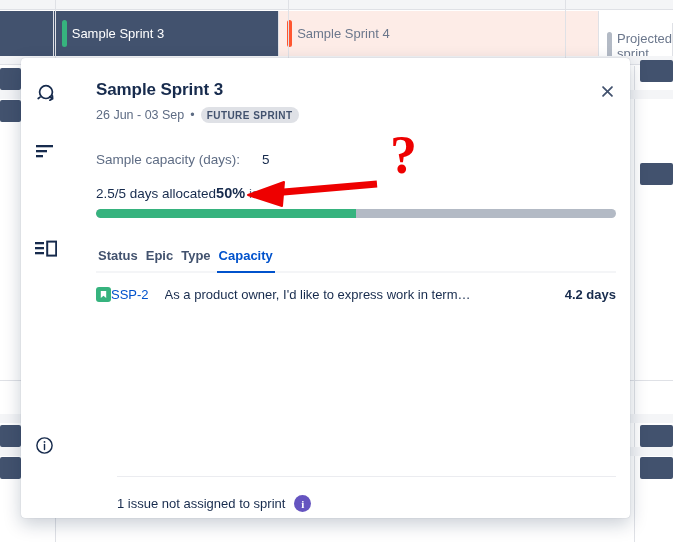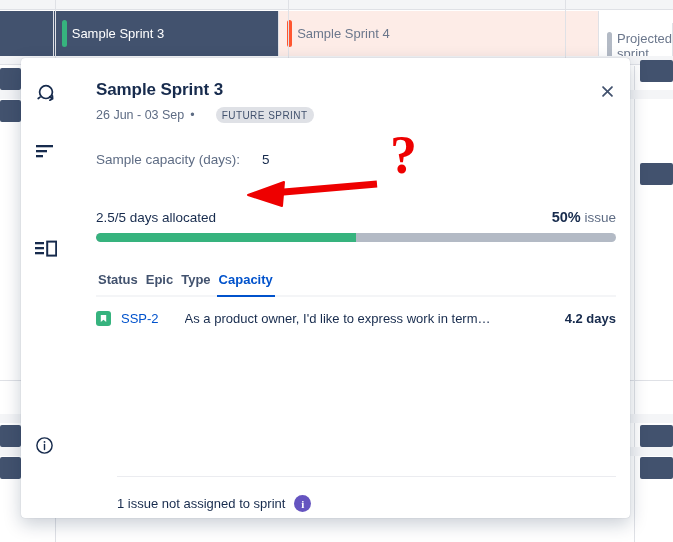--- a/index.html
+++ b/index.html
@@ -100,36 +100,35 @@
     margin: 22px 0 0 0; letter-spacing: -0.1px;
   }
   .subline {
     display: flex; align-items: center; gap: 6px;
     margin-top: 7px; font-size: 12.5px; color: #5e6c84;
   }
   .dot-sep { color: #5e6c84; }
   .badge {
     display: inline-block;
     background: #dfe1e6; color: #42526e;
-    font-size: 10px; font-weight: normal; letter-spacing: 0.45px;
+    font-size: 10px; font-weight: bold; letter-spacing: 0.45px;
     padding: 3px 6px 2px 6px; border-radius: 8px;
     text-transform: uppercase;
-    margin-left: 15px;
   }
 
   .cap-row {
     margin-top: 29px;
     display: flex; align-items: baseline; gap: 22px;
     font-size: 13.5px; color: #5e6c84;
   }
   .cap-value { color: #172b4d; font-weight: normal; }
 
   .alloc-row {
-    margin-top: 42px;
-    display: flex; align-items: baseline; justify-content: space-between;
+    margin-top: 18px;
+    display: flex; align-items: baseline; justify-content: flex-start;
     font-size: 13.5px; color: #172b4d;
   }
   .alloc-right { font-size: 13.5px; color: #5e6c84; }
   .alloc-pct { color: #172b4d; font-weight: bold; font-size: 14.5px; }
 
   .progress {
     margin-top: 8px;
     height: 9px; width: 100%;
     background: #b3bac5; border-radius: 5px; overflow: hidden;
   }
@@ -148,21 +147,21 @@
   }
   .tab.active { color: #0052cc; }
   .tab.active::after {
     content: ""; position: absolute; left: 0; right: 0; bottom: -2px;
     height: 2px; background: #0052cc;
   }
 
   .issue-row {
     display: flex; align-items: center;
     margin-top: 14px; font-size: 13px; color: #172b4d;
-    gap: 10px;
+    gap: 0;
   }
   .story-icon {
     width: 15px; height: 15px; border-radius: 3px; background: #36b37e;
     display: inline-flex; align-items: center; justify-content: center;
     flex: 0 0 auto;
   }
   .issue-key { color: #0052cc; font-size: 13px; text-decoration: none; }
   .issue-summary {
     flex: 1 1 auto;
     white-space: nowrap; overflow: hidden; text-overflow: ellipsis;

